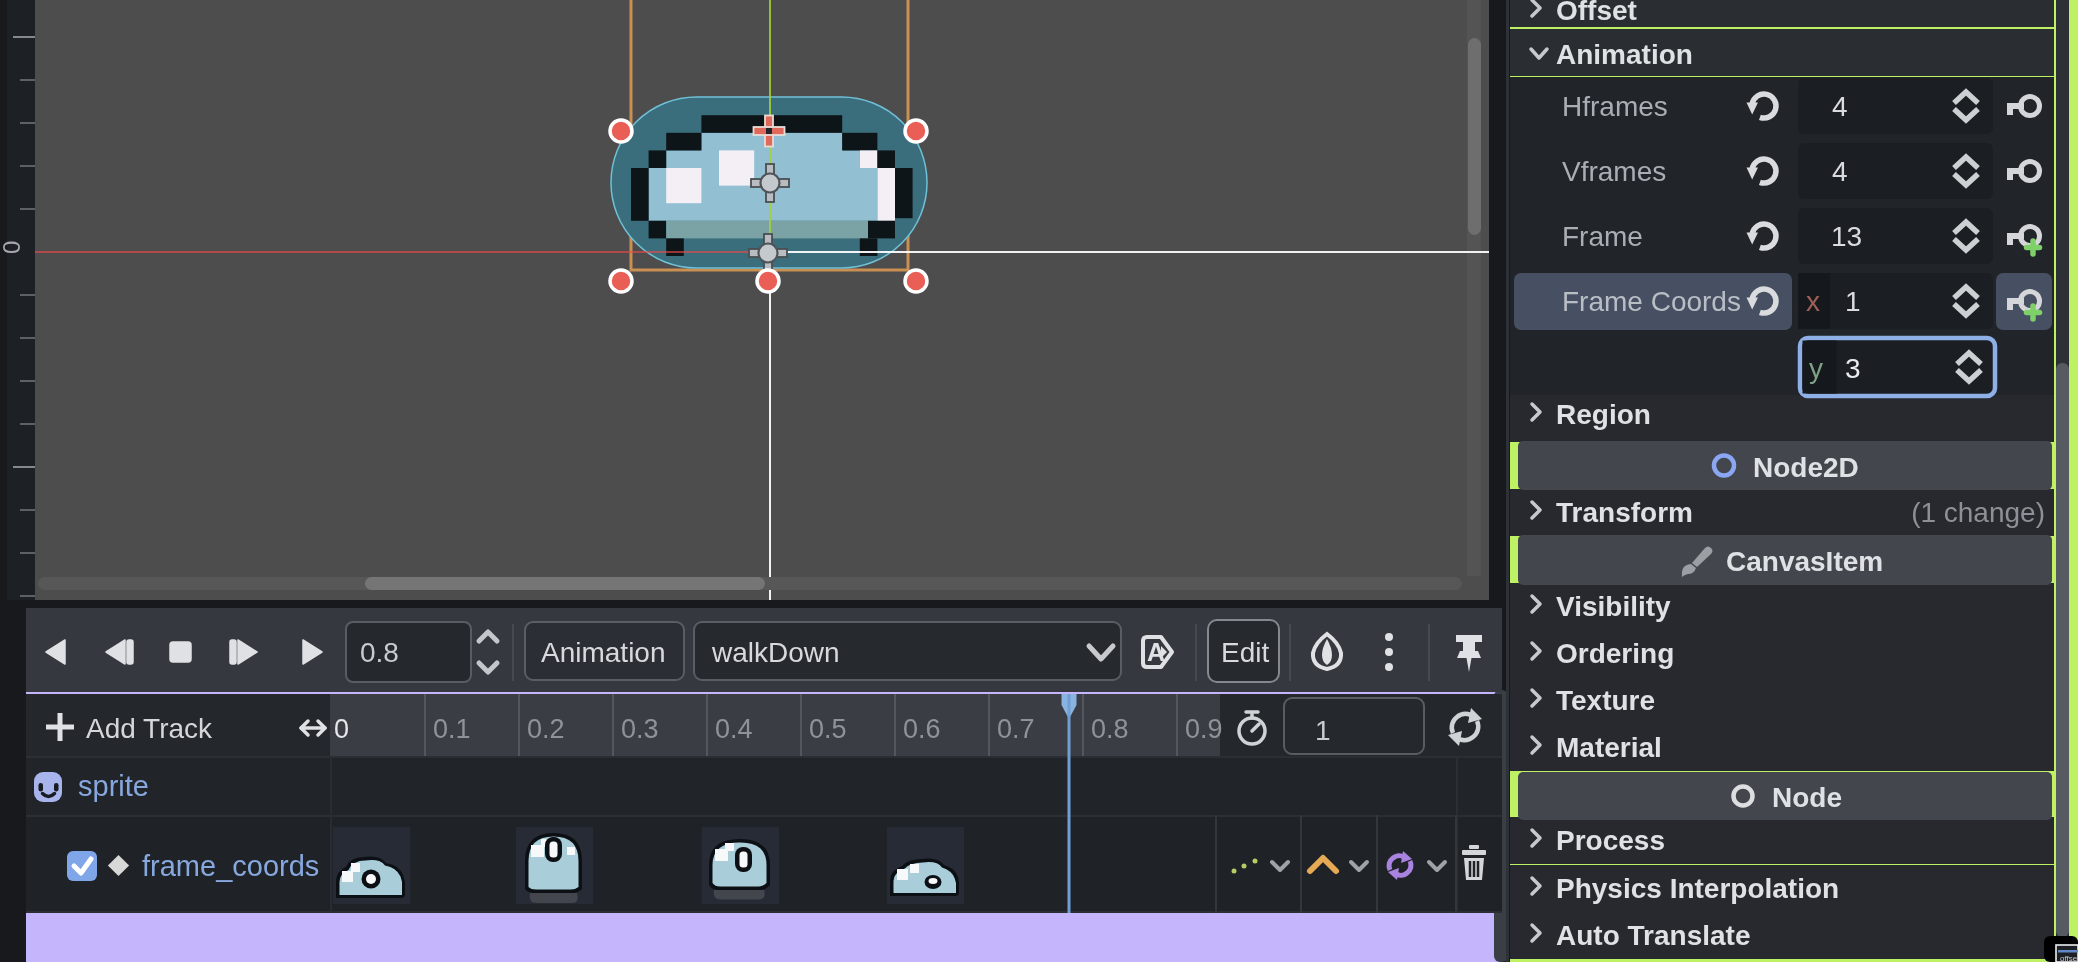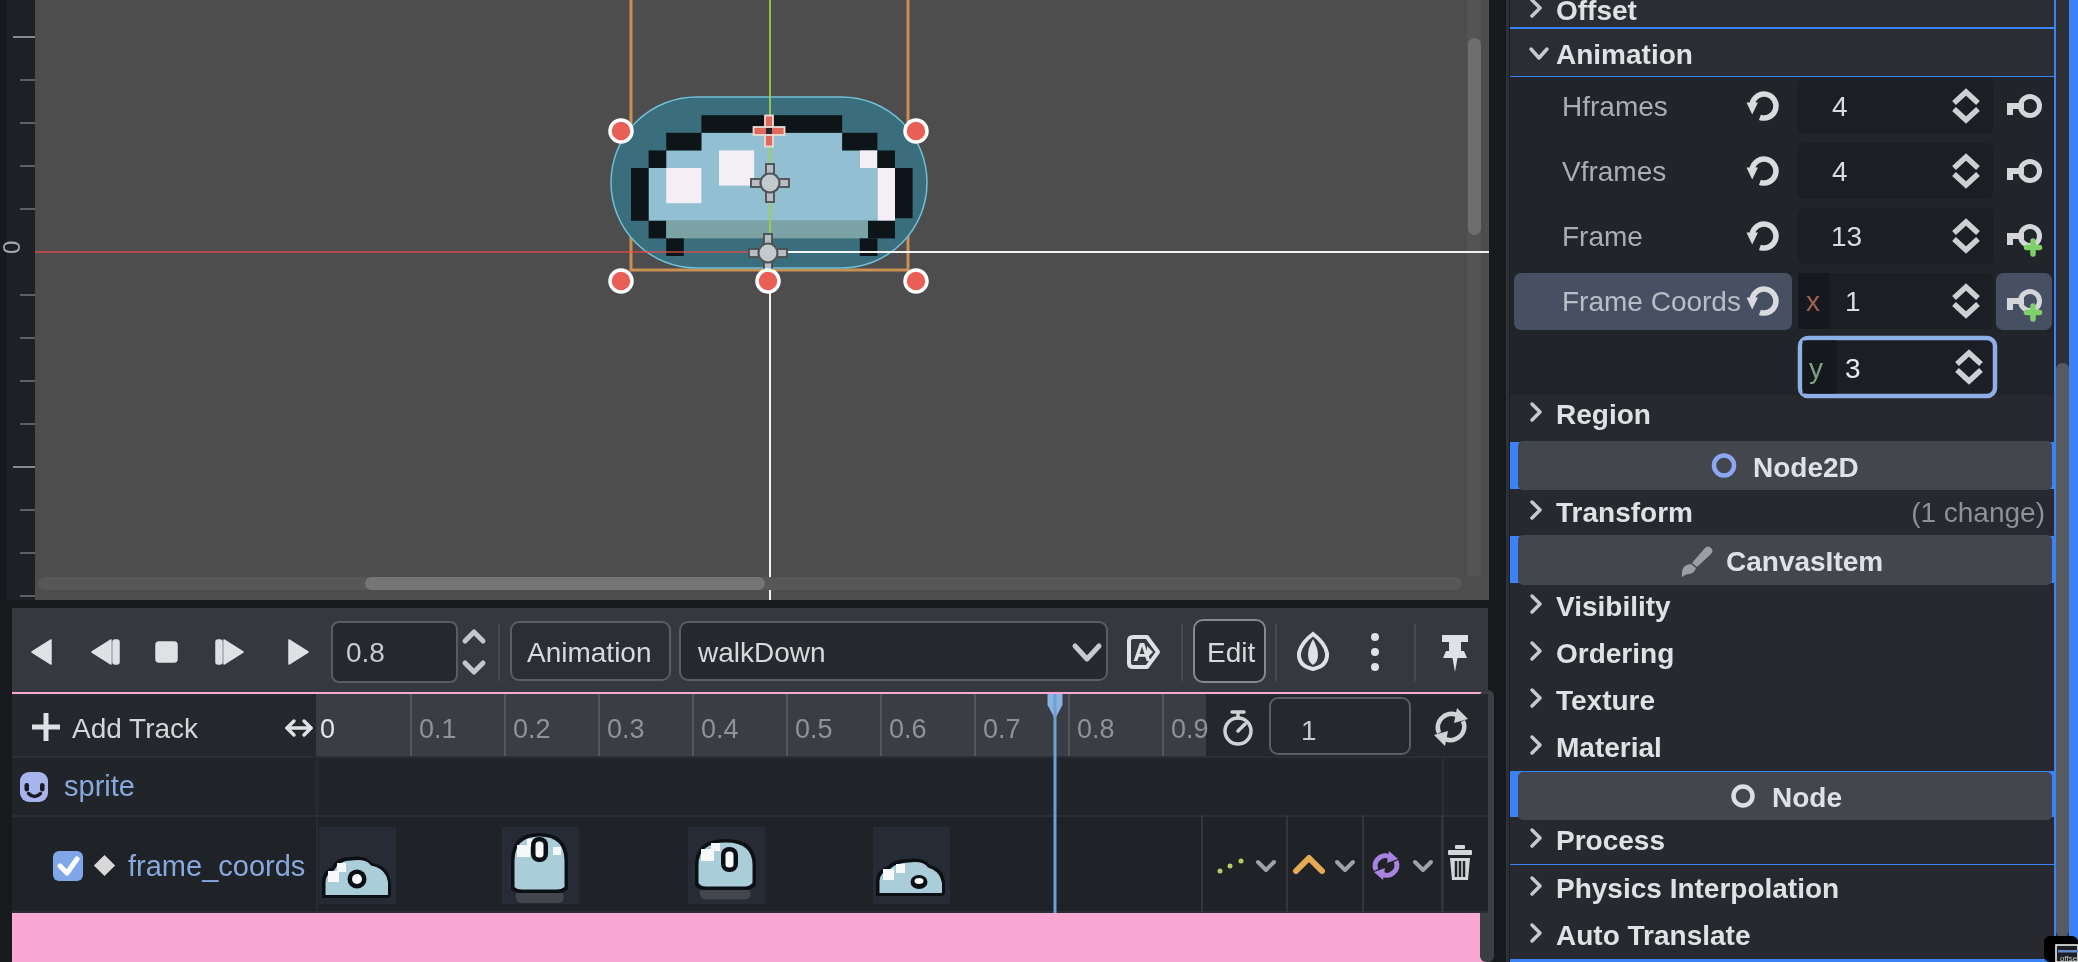--- a/index.html
+++ b/index.html
@@ -94,21 +94,21 @@
       <circle cx="768" cy="281" r="11" fill="#e95f55" stroke="#ffffff" stroke-width="3.5"></circle>
       <circle cx="916" cy="281" r="11" fill="#e95f55" stroke="#ffffff" stroke-width="3.5"></circle>
     </g>
 
     <rect x="1467" y="0" width="14" height="576" fill="rgba(255,255,255,0.045)"></rect>
     <rect x="1468" y="38" width="13" height="197" rx="6.5" fill="#6e6e6e"></rect>
     <rect x="38" y="577" width="1424" height="13" rx="6.5" fill="#575757"></rect>
     <rect x="365" y="577" width="400" height="13" rx="6.5" fill="#757575"></rect>
   </svg>
 
-  <div class="abs" id="bottom" style="left:12px;top:608px;width:1476px;height:354px;background:#f9a8d4;">
+  <div class="abs" id="bottom" style="left:26px;top:608px;width:1476px;height:354px;background:#c4b5fd;">
     <div class="abs" style="left:1468px;top:82px;width:14px;height:272px;background:#3a3e45;border-radius:6px;"></div>
 
     <div class="abs" style="left:0;top:0;width:1476px;height:84px;background:#35383e;"></div>
     <svg class="abs" style="left:0;top:0" width="1476" height="84" viewBox="14 608 1476 84">
       <g fill="#dfe1e4" stroke="#dfe1e4" stroke-width="1.5" stroke-linejoin="round">
         <path d="M 53 640 L 53 664 L 34 652 Z"></path>
         <path d="M 113 640 L 113 664 L 94 652 Z"></path>
           <rect x="115" y="640" width="6" height="24" rx="2"></rect>
         <rect x="158" y="642" width="21" height="20" rx="3"></rect>
         <rect x="218" y="640" width="6" height="24" rx="2"></rect>
@@ -300,21 +300,21 @@
         </g>
       </g>
     </svg>
 
     <svg class="abs" style="left:1033px;top:86px" width="20" height="219" viewBox="0 0 20 219">
       <path d="M 2.5 0 L 17.5 0 L 17.5 11 L 10 25 L 2.5 11 Z" fill="#8ab3e0"></path>
       <rect x="8.5" y="0" width="3" height="219" fill="#6f9fd4"></rect>
     </svg>
   </div>
 
-  <div class="abs" id="inspector" style="left:1510px;top:0;width:568px;height:962px;background:#3b82f6;">
+  <div class="abs" id="inspector" style="left:1510px;top:0;width:568px;height:962px;background:#bef264;">
     <div class="abs" style="left:-4px;top:0;width:3px;height:962px;background:#2e3238;"></div>
     <svg class="abs" style="left:0;top:0" width="568" height="962" viewBox="1510 0 568 962">
 
       <rect x="1510" y="0" width="544" height="27" fill="#2a2d32"></rect>
       <rect x="1510" y="29" width="544" height="47" fill="#2a2d32"></rect>
       <rect x="1510" y="77" width="544" height="323" fill="#212429"></rect>
       <rect x="1510" y="395" width="544" height="47" fill="#27292e"></rect>
       <rect x="1510" y="489" width="544" height="47" fill="#27292e"></rect>
       <rect x="1510" y="583" width="544" height="47" fill="#27292e"></rect>
       <rect x="1510" y="630" width="544" height="47" fill="#27292e"></rect>

